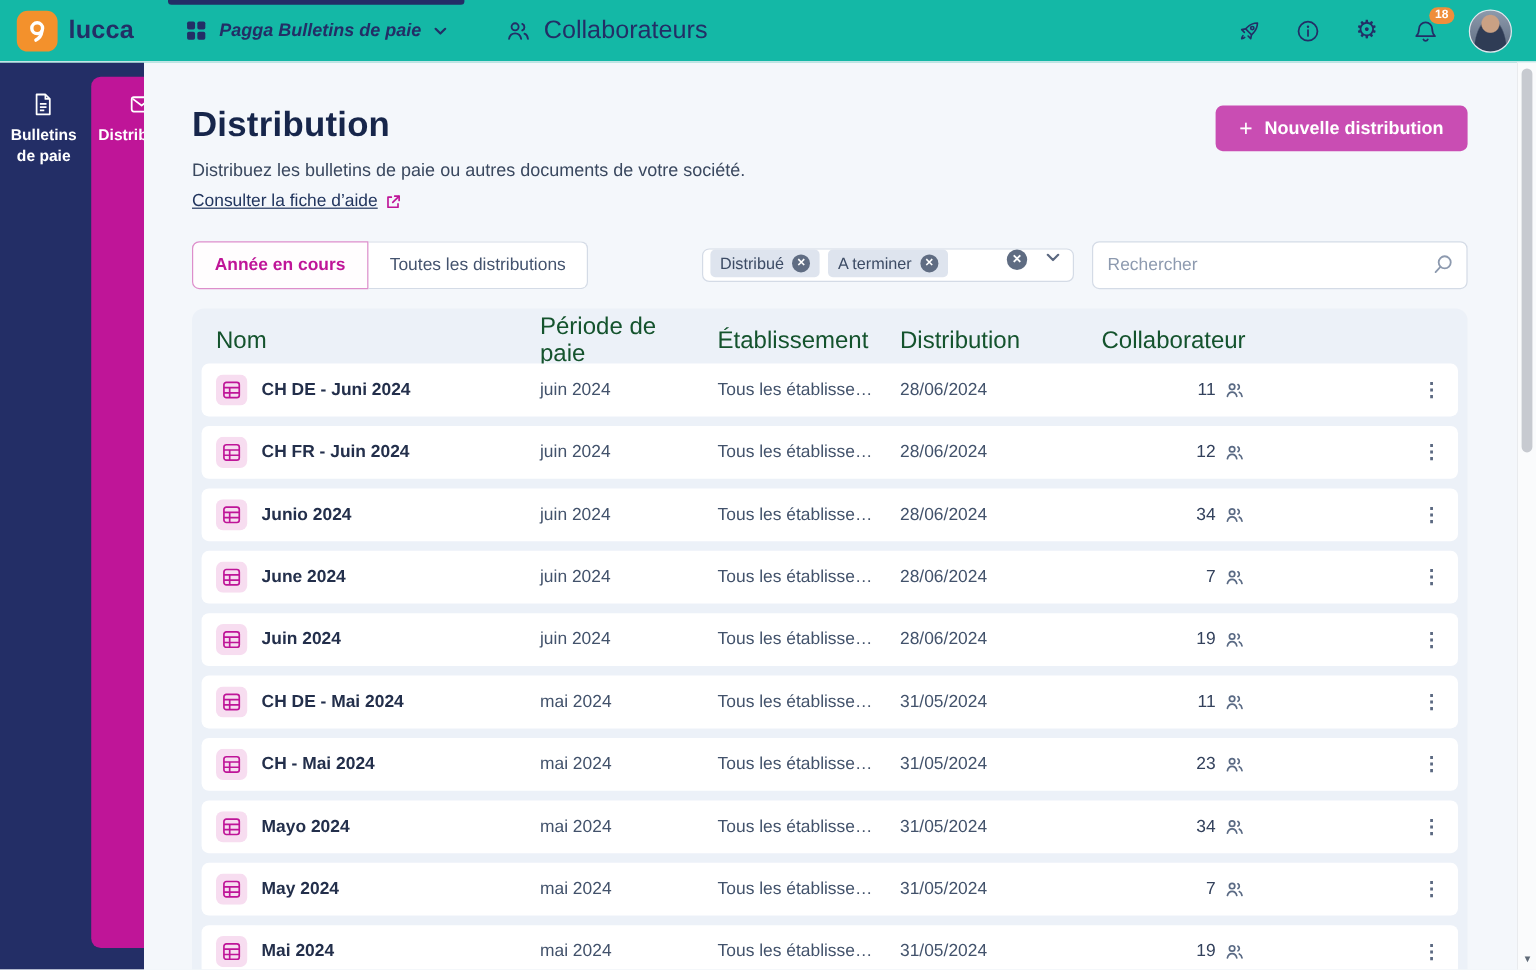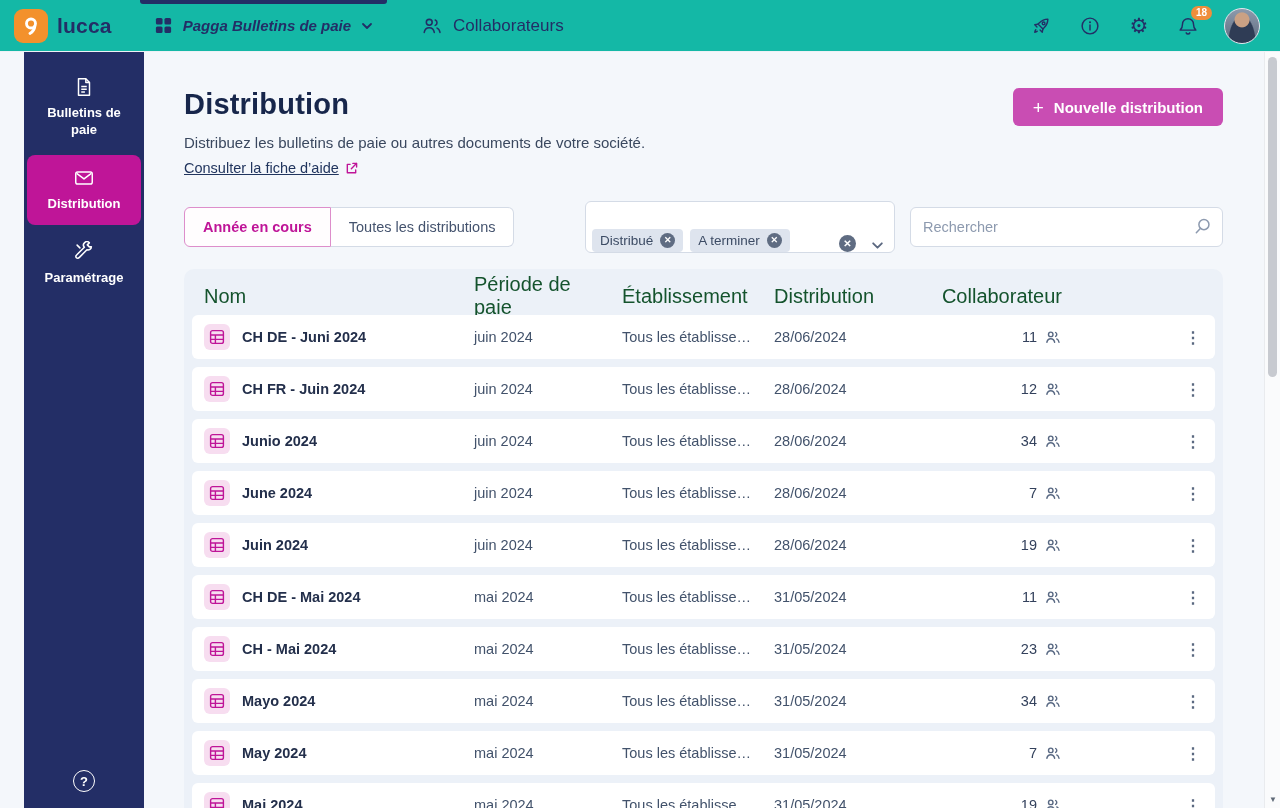--- a/index.html
+++ b/index.html
@@ -28,21 +28,21 @@
     height: 52px; display: flex; align-items: center; gap: 10px;
     margin-left: 28px; padding: 0 14px; position: relative; cursor: pointer;
     color: #232e66; font-size: 15px; font-weight: 600; font-style: italic;
   }
   .app-switcher::before {
     content: ""; position: absolute; top: 0; left: 0; right: 0; height: 4px;
     background: #232e66; border-radius: 0 0 3px 3px;
   }
   .top-nav-item {
     display: flex; align-items: center; gap: 10px; margin-left: 34px;
-    color: #232e66; font-size: 17px; font-weight: 500; cursor: pointer; text-align: right;
+    color: #232e66; font-size: 21px; font-weight: 500; cursor: pointer; text-align: right;
   }
   .top-actions { margin-left: auto; display: flex; align-items: center; gap: 23px; }
   .top-icon {
     width: 26px; height: 26px; display: flex; align-items: center; justify-content: center;
     cursor: pointer; color: #232e66; position: relative;
   }
   .gear-glyph { font-size: 21px; line-height: 1; }
   .badge {
     position: absolute; top: -7px; right: -11px; background: #ef8e3b; color: #fff;
     font-size: 10px; font-weight: 700; padding: 2px 5px; border-radius: 9px; line-height: 1;
@@ -54,22 +54,22 @@
       radial-gradient(ellipse at 50% 100%, #2f3c55 0 13px, rgba(0,0,0,0) 14px),
       linear-gradient(#8d9aac, #5d6b80);
     border: 1px solid #e3e7ee;
   }
 
   
   .body-row { flex: 1; display: flex; min-height: 0; }
 
   
   .sidebar {
-    width: 120px; background: #232e66; display: flex; flex-direction: column;
-    padding: 10px 0 16px; flex: 0 0 120px; margin-left: 24px;
+    width: 120px; background: #232e66; display: flex; flex-direction: row;
+    padding: 10px 0 16px; flex: 0 0 120px;
   }
   .side-item {
     display: flex; flex-direction: column; align-items: center; gap: 7px;
     margin: 2px 3px; padding: 12px 6px; border-radius: 8px;
     color: #fff; font-size: 13px; font-weight: 600; text-align: center; line-height: 1.3;
     cursor: pointer;
   }
   .side-item.active { background: #bf1598; }
   .side-help {
     margin-top: auto; align-self: center; width: 22px; height: 22px;
@@ -103,22 +103,22 @@
   }
   .toggle.active {
     border: 1px solid #dd8ecb; color: #bf1598; font-weight: 600; border-radius: 6px 0 0 6px;
     background: #fffdfe; position: relative; z-index: 1;
   }
   .toggle.inactive {
     border: 1px solid #d4dbe6; border-left: none; color: #44536e; font-weight: 500;
     border-radius: 0 6px 6px 0;
   }
   .filter-select {
-    margin-left: auto; width: 310px; height: 52px; background: #fff;
-    border: 1px solid #d4dbe6; border-radius: 6px; display: flex; align-items: flex-end;
+    margin-left: auto; width: 310px; height: 28px; background: #fff;
+    border: 1px solid #d4dbe6; border-radius: 6px; display: flex; align-items: flex-start;
     padding: 0 10px 0 6px; gap: 7px; cursor: pointer;
   }
   .chip {
     background: #dee4ee; border-radius: 4px; padding: 4px 8px; font-size: 13.5px;
     color: #3c4b64; display: inline-flex; align-items: center; gap: 7px; white-space: nowrap;
   }
   .chip-x, .clear-x {
     width: 15px; height: 15px; border-radius: 50%; background: #5f6c82; color: #fff;
     font-size: 9px; line-height: 15px; text-align: center; font-weight: 700; cursor: pointer;
     display: inline-block;

